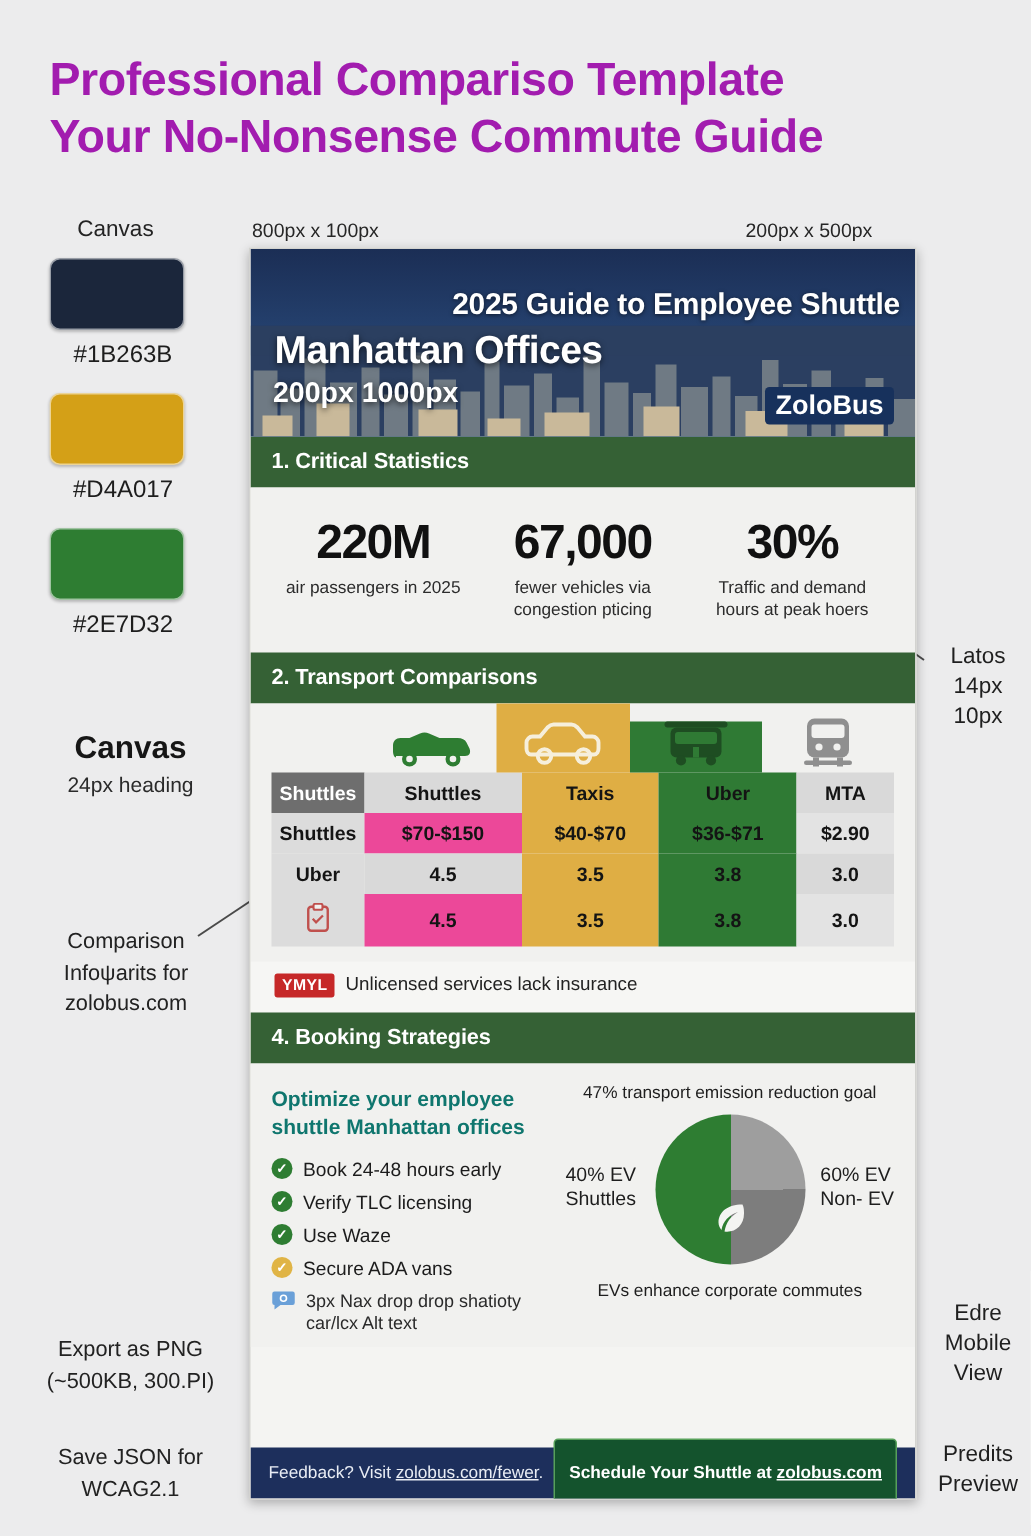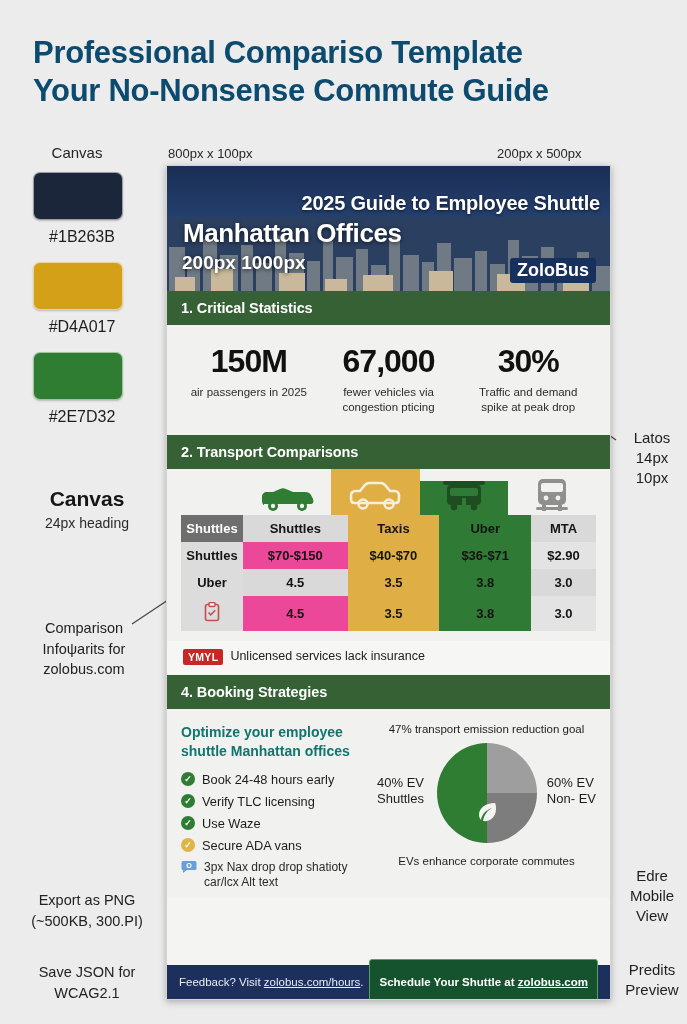--- a/index.html
+++ b/index.html
@@ -8,21 +8,21 @@
     background: #ececed;
     font-family: "Liberation Sans", sans-serif;
     color: #1a1a1a;
     position: relative;
     overflow: hidden;
   }
   
   .page-title {
     position: absolute; left: 33px; top: 34px; width: 620px;
     font-size: 31px; font-weight: bold; line-height: 1.22;
-    letter-spacing: -0.3px; color: #0c4a6e;
+    letter-spacing: -0.3px; color: #a21caf;
   }
   .page-title .l2 { display: block; }
 
   
   .rail-label {
     position: absolute; font-size: 15px; color: #242424;
     text-align: center; width: 120px; left: 17px;
   }
   .swatch {
     position: absolute; left: 33px; width: 90px; height: 48px;
@@ -281,30 +281,30 @@
     </svg>
     <div class="hero-h1">2025 Guide to Employee Shuttle</div>
     <div class="hero-h2">Manhattan Offices</div>
     <div class="hero-dims">200px 1000px</div>
     <div class="hero-logo">ZoloBus</div>
   </div>
 
   <div class="sec-bar">1. Critical Statistics</div>
   <div class="stats">
     <div class="stat">
-      <div class="stat-num">150M</div>
+      <div class="stat-num">220M</div>
       <div class="stat-cap">air passengers in 2025</div>
     </div>
     <div class="stat">
       <div class="stat-num">67,000</div>
       <div class="stat-cap">fewer vehicles via congestion pticing</div>
     </div>
     <div class="stat">
       <div class="stat-num">30%</div>
-      <div class="stat-cap">Traffic and demand spike at peak drop</div>
+      <div class="stat-cap">Traffic and demand hours at peak hoers</div>
     </div>
   </div>
 
   <div class="sec-bar">2. Transport Comparisons</div>
   <div class="cmp-wrap">
     <div class="icon-row">
       <div class="icon-cell c0"></div>
       <div class="icon-cell">
         <svg width="58" height="28" viewBox="0 0 58 28">
             <path d="M6 19h46c3 0 4-2 3-5l-2-4c-1-2-3-3-6-3H35L28 4c-2-1-4-1-6 0l-7 3H9c-3 0-5 2-5 5v4c0 2 1 4 2 4z" fill="#2e7d32"></path>
@@ -442,19 +442,19 @@
           <div>60% EV</div>
           <div>Non- EV</div>
         </div>
       </div>
       <div class="pie-cap-bot">EVs enhance corporate commutes</div>
     </div>
   </div>
 
   <div class="foot">
     <div class="foot-txt">
-      <span>Feedback? Visit </span><u>zolobus.com/hours</u><span>.</span>
+      <span>Feedback? Visit </span><u>zolobus.com/fewer</u><span>.</span>
     </div>
     <div class="foot-btn">
       <span>Schedule Your Shuttle at </span><u>zolobus.com</u>
     </div>
   </div>
 </div>
 
 </body></html>

